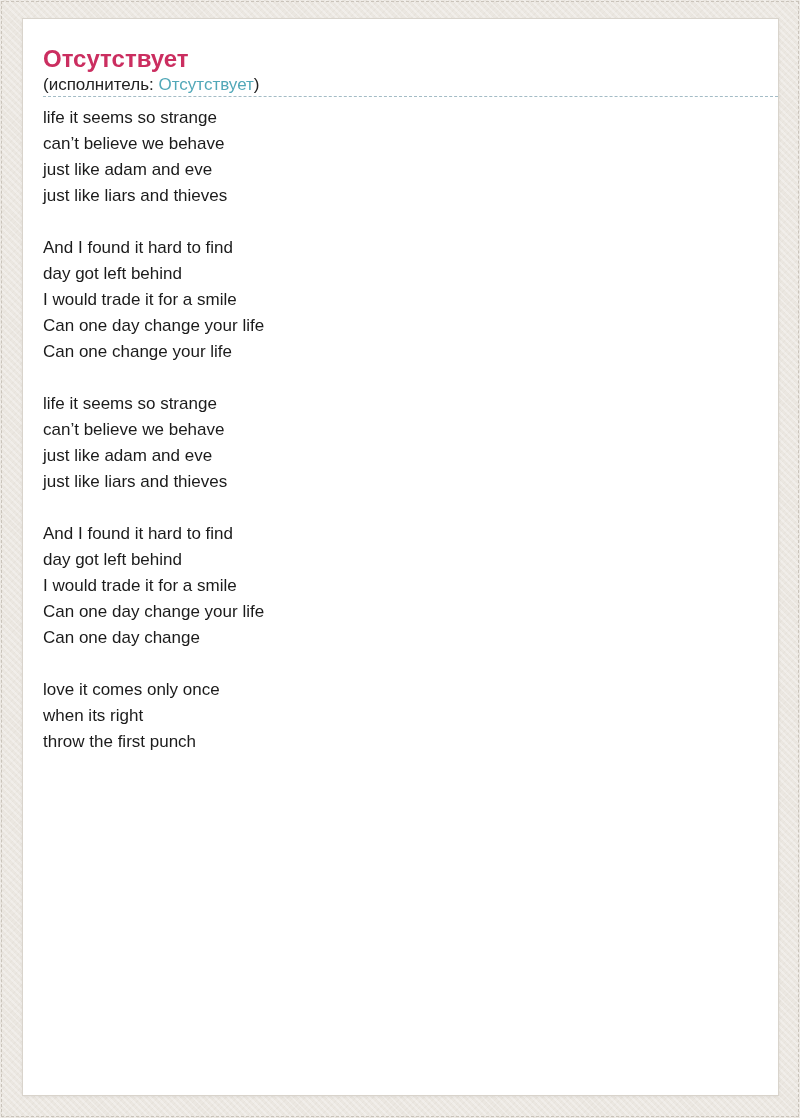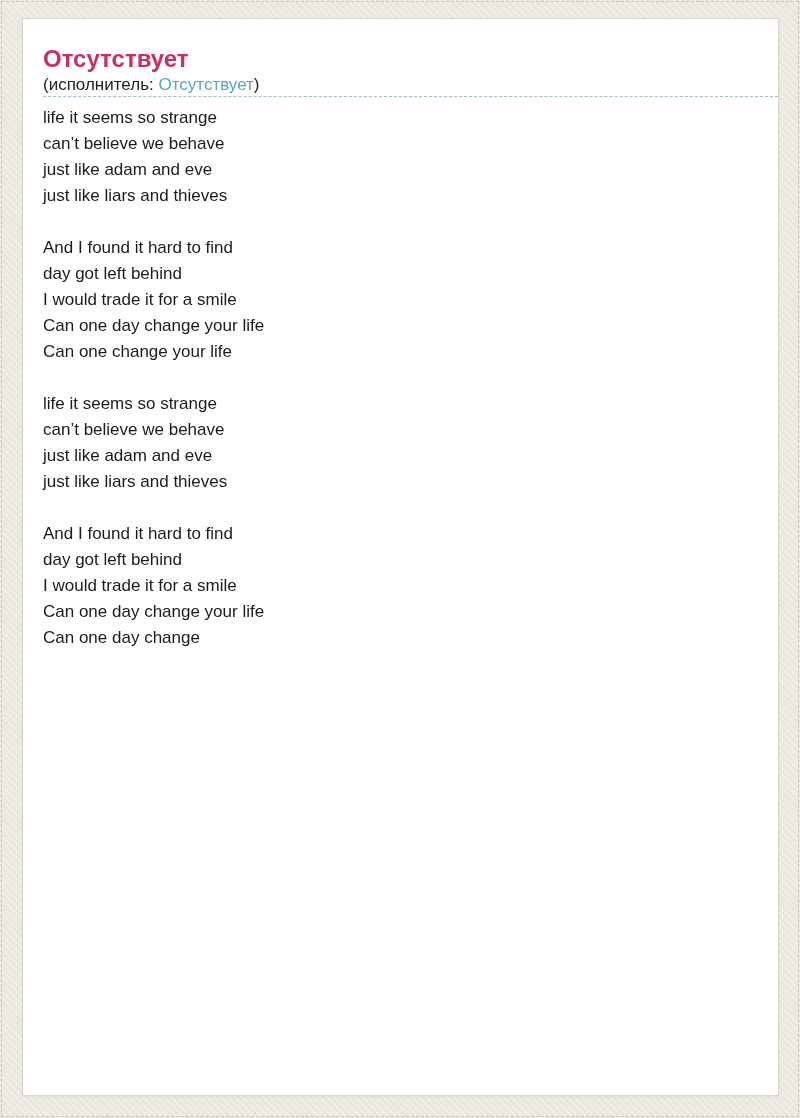--- a/index.html
+++ b/index.html
@@ -90,14 +90,15 @@
   <div class="song-header">
     <h1 class="song-title">Отсутствует</h1>
     <div class="artist-line"><span>(исполнитель: </span><a class="artist-link">Отсутствует</a><span>)</span></div>
   </div>
 
   <div class="lyrics">
       <p>life it seems so strange<br>can’t believe we behave<br>just like adam and eve<br>just like liars and thieves</p>
       <p>And I found it hard to find<br>day got left behind<br>I would trade it for a smile<br>Can one day change your life<br>Can one change your life</p>
       <p>life it seems so strange<br>can’t believe we behave<br>just like adam and eve<br>just like liars and thieves</p>
       <p>And I found it hard to find<br>day got left behind<br>I would trade it for a smile<br>Can one day change your life<br>Can one day change</p>
+      <p>love it comes only once<br>when its right<br>throw the first punch</p>
     </div>
 </div>
 
 </body></html>

